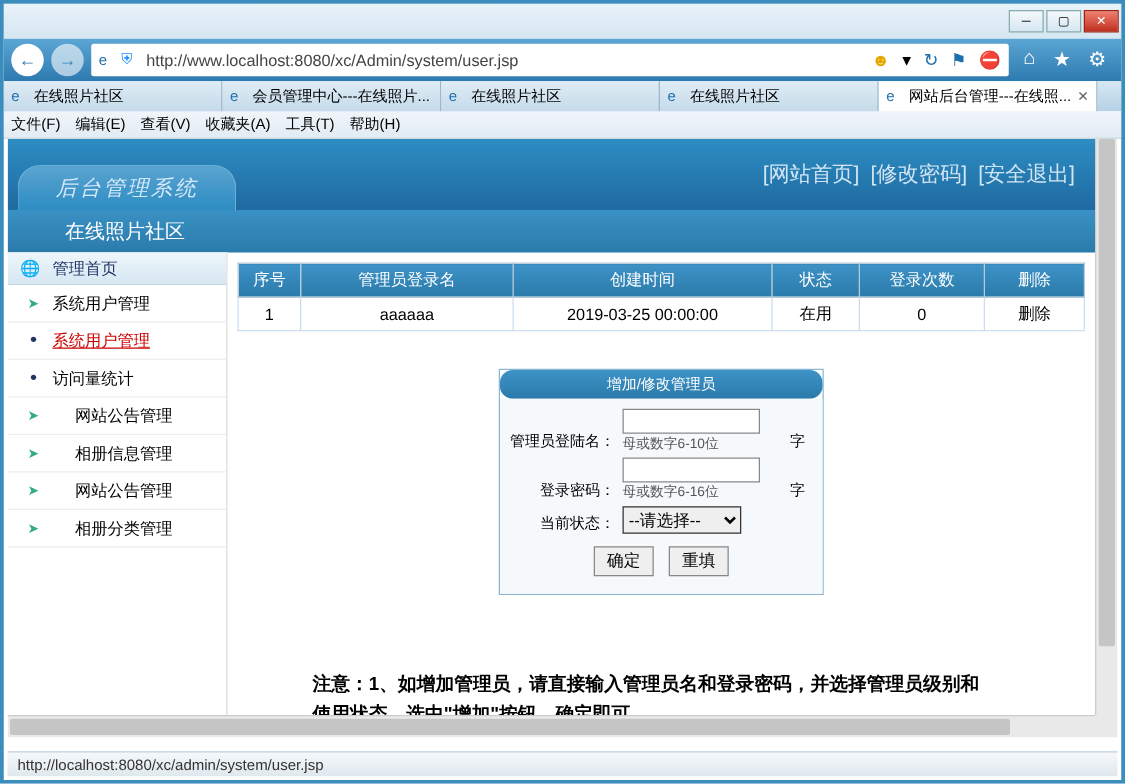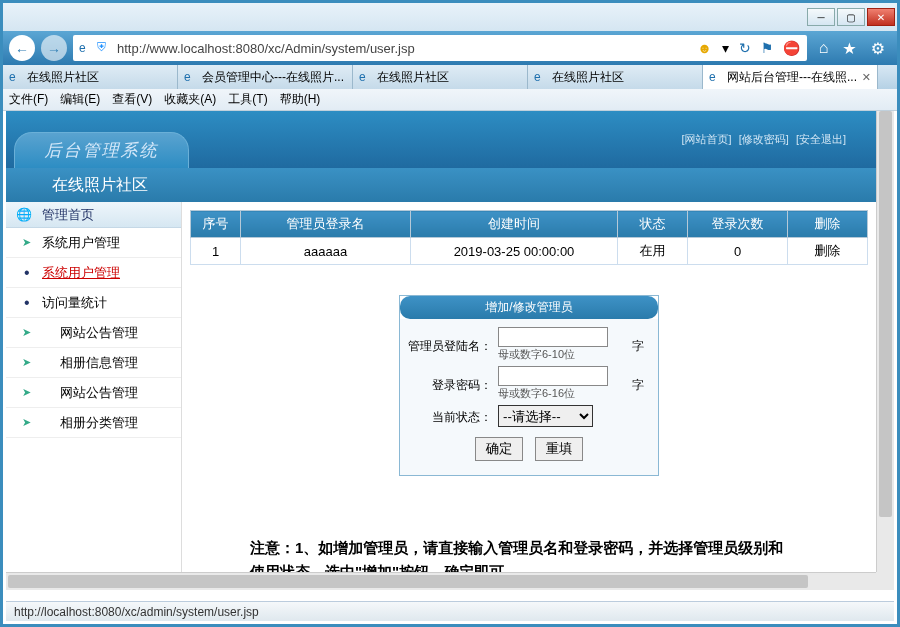--- a/index.html
+++ b/index.html
@@ -39,21 +39,21 @@
     .scroll-track-v { position: absolute; right: 0; top: 0; bottom: 18px; width: 18px; background: #e9e9e9; border-left: 1px solid #ccc; }
     .scroll-thumb-v { position: absolute; top: 0; left: 2px; right: 2px; height: 88%; background: #c5c5c5; border-radius: 2px; }
     .scroll-track-h { position: absolute; left: 0; right: 18px; bottom: 0; height: 18px; background: #e9e9e9; border-top: 1px solid #ccc; }
     .scroll-thumb-h { position: absolute; left: 2px; top: 2px; bottom: 2px; width: 92%; background: #c5c5c5; border-radius: 2px; }
     .scroll-corner { position: absolute; right: 0; bottom: 0; width: 18px; height: 18px; background: #e9e9e9; }
     .page-body { position: absolute; top: 0; left: 0; right: 18px; bottom: 18px; background: #fff; overflow: hidden; }
     
     
     .banner { height: 57px; background: linear-gradient(to bottom, #2d8dc3, #1f6aa0); display: flex; align-items: center; }
     .banner-logo { width: 175px; height: 36px; margin-left: 8px; background: linear-gradient(to bottom, #5aa3d0, #2d8dc3); border-radius: 18px 18px 0 0; display: flex; align-items: center; justify-content: center; color: #d5e8f9; font-size: 17px; letter-spacing: 2px; font-style: italic; border: 1px solid #6ab0d8; border-bottom: none; margin-top: 21px; }
-    .banner-links { margin-left: auto; margin-right: 28px; color: #d0e5f4; font-size: 11px; }
+    .banner-links { margin-left: auto; margin-right: 14px; color: #d0e5f4; font-size: 17px; }
     .banner-links span { cursor: pointer; margin: 0 2px; }
     
     .sub-banner { height: 34px; background: linear-gradient(to bottom, #3a91c4, #2a7bab); color: #fff; display: flex; align-items: center; padding-left: 46px; font-size: 16px; }
     
     
     .main-layout { display: flex; height: calc(100% - 91px); }
     .sidebar { width: 176px; background: #fff; border-right: 1px solid #ddd; }
     .main-panel { flex: 1; padding: 8px; overflow: hidden; }
     
     
@@ -67,21 +67,21 @@
     
     
     .data-table { width: 100%; border-collapse: collapse; }
     .data-table th { background: linear-gradient(to bottom, #3e92c6, #2a7bab); color: #fff; padding: 4px; font-weight: normal; border: 1px solid #b5c9d8; font-size: 13px; }
     .data-table td { border: 1px solid #cde; padding: 4px; text-align: center; font-size: 13px; }
     
     
     .form-box { width: 260px; margin: 30px auto 0; border: 1px solid #8ab8d4; }
     .form-head { background: linear-gradient(to bottom, #3e92c6, #2a7bab); color: #fff; text-align: center; padding: 3px; border-radius: 10px; }
     .form-body { background: #f5f9fc; padding: 8px; }
-    .form-row { display: flex; margin-bottom: 4px; align-items: center; }
+    .form-row { display: flex; margin-bottom: 4px; align-items: flex-end; }
     .form-label { width: 90px; text-align: right; padding-right: 6px; padding-top: 3px; }
     .form-ctrl { flex: 1; }
     .form-ctrl input[type="text"], .form-ctrl input[type="password"] { width: 110px; border: 1px solid #888; height: 20px; }
     .form-ctrl select { width: 95px; height: 22px; border: 1px solid #333; }
     .form-hint { font-size: 11px; color: #555; }
     .form-after { width: 18px; padding-top: 3px; }
     .form-btns { text-align: center; padding: 6px; }
     .form-btns button { padding: 2px 10px; margin: 0 4px; border: 1px solid #888; background: #efefef; }
     
     .notice { margin-top: 60px; padding: 0 80px 0 60px; font-size: 15px; line-height: 1.6; font-weight: bold; }

